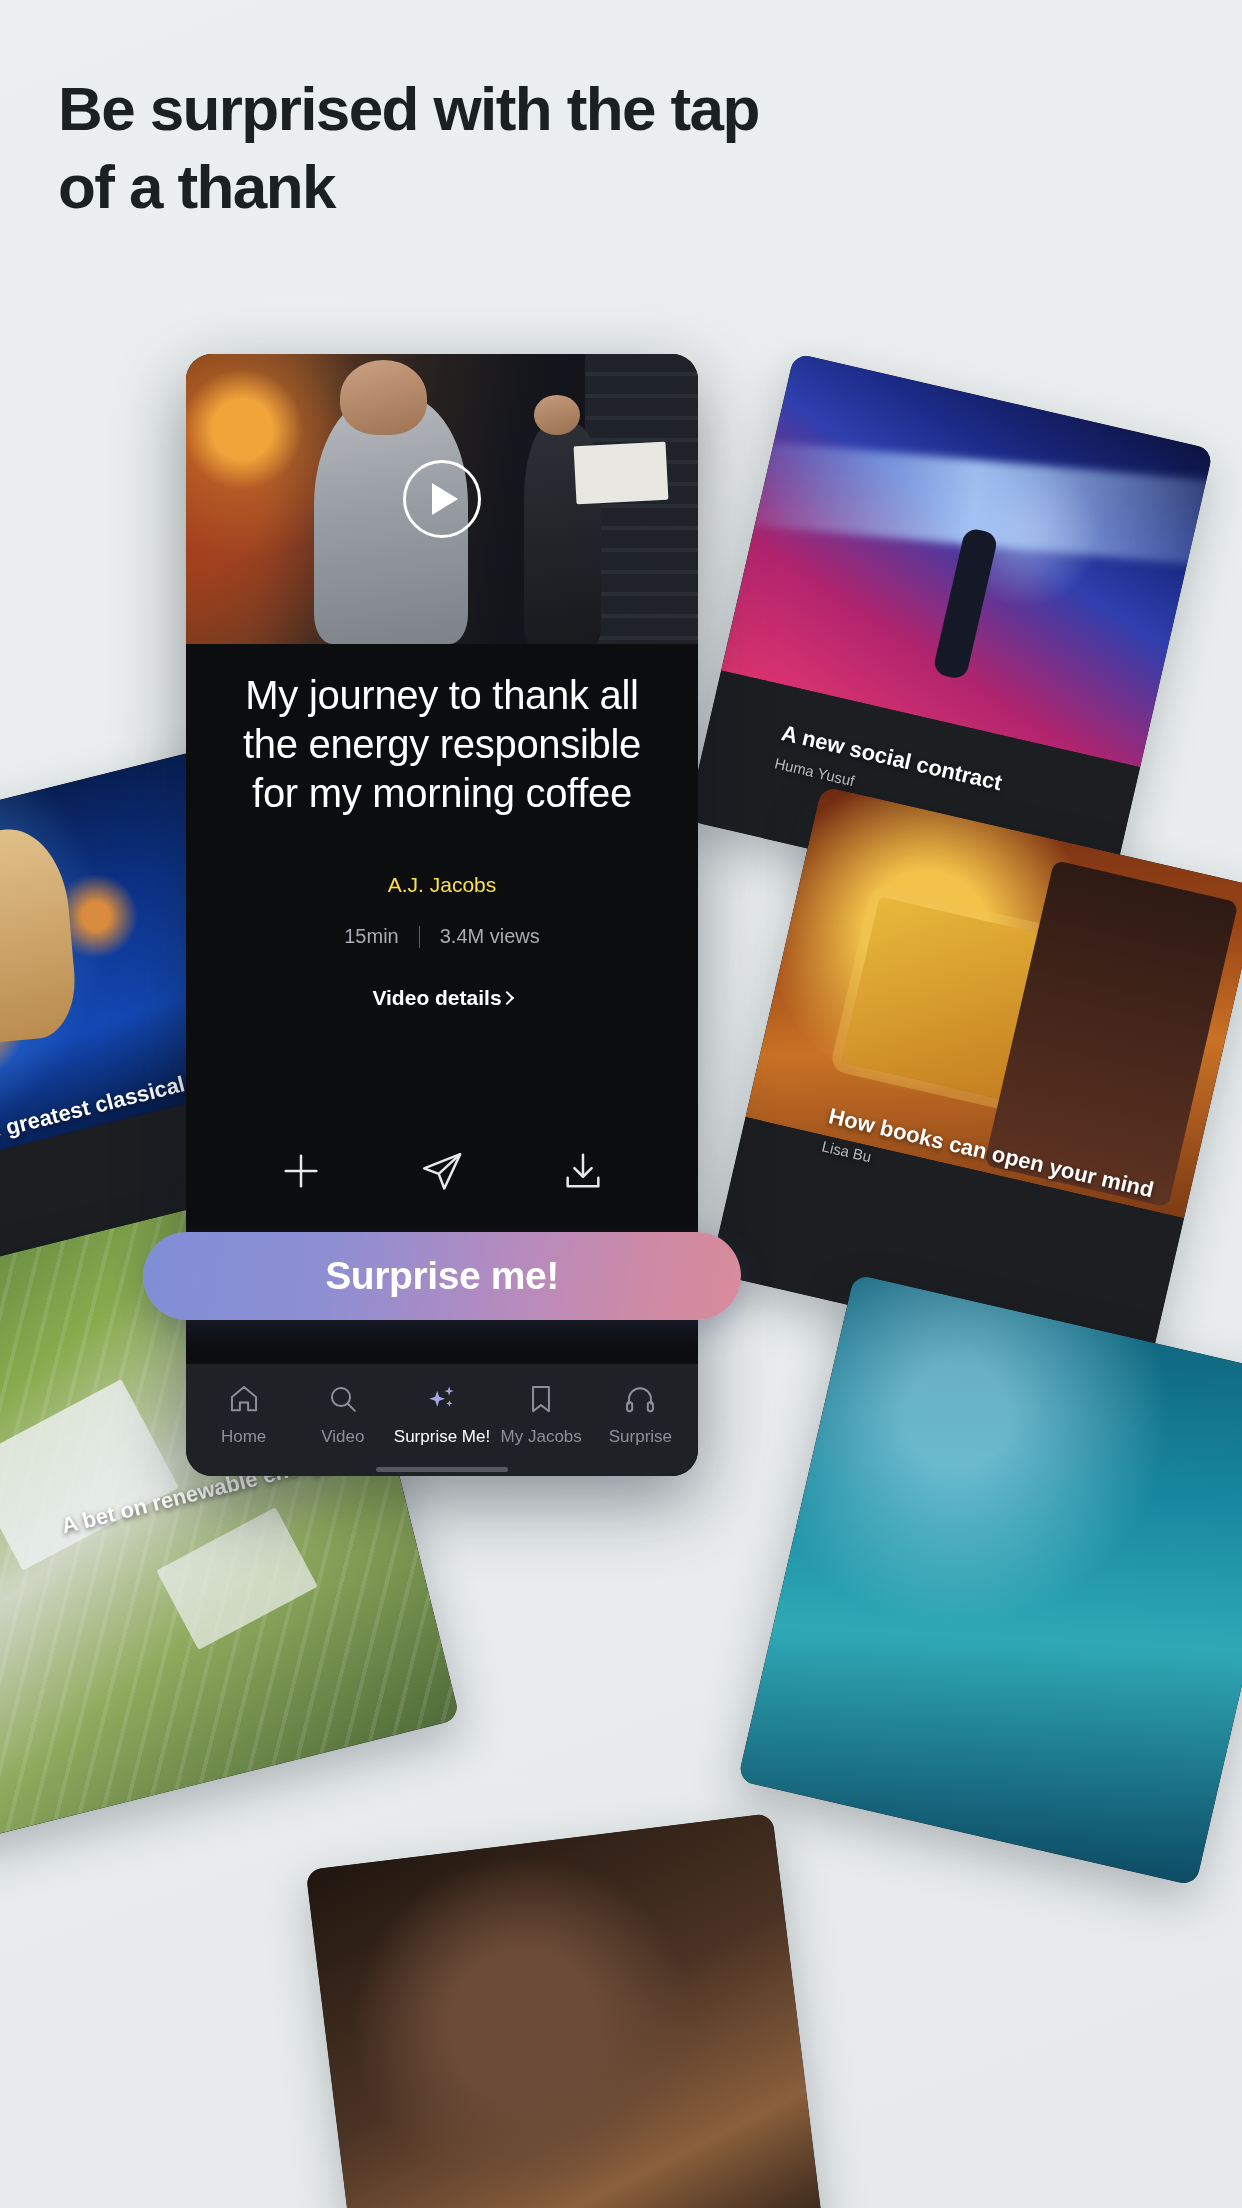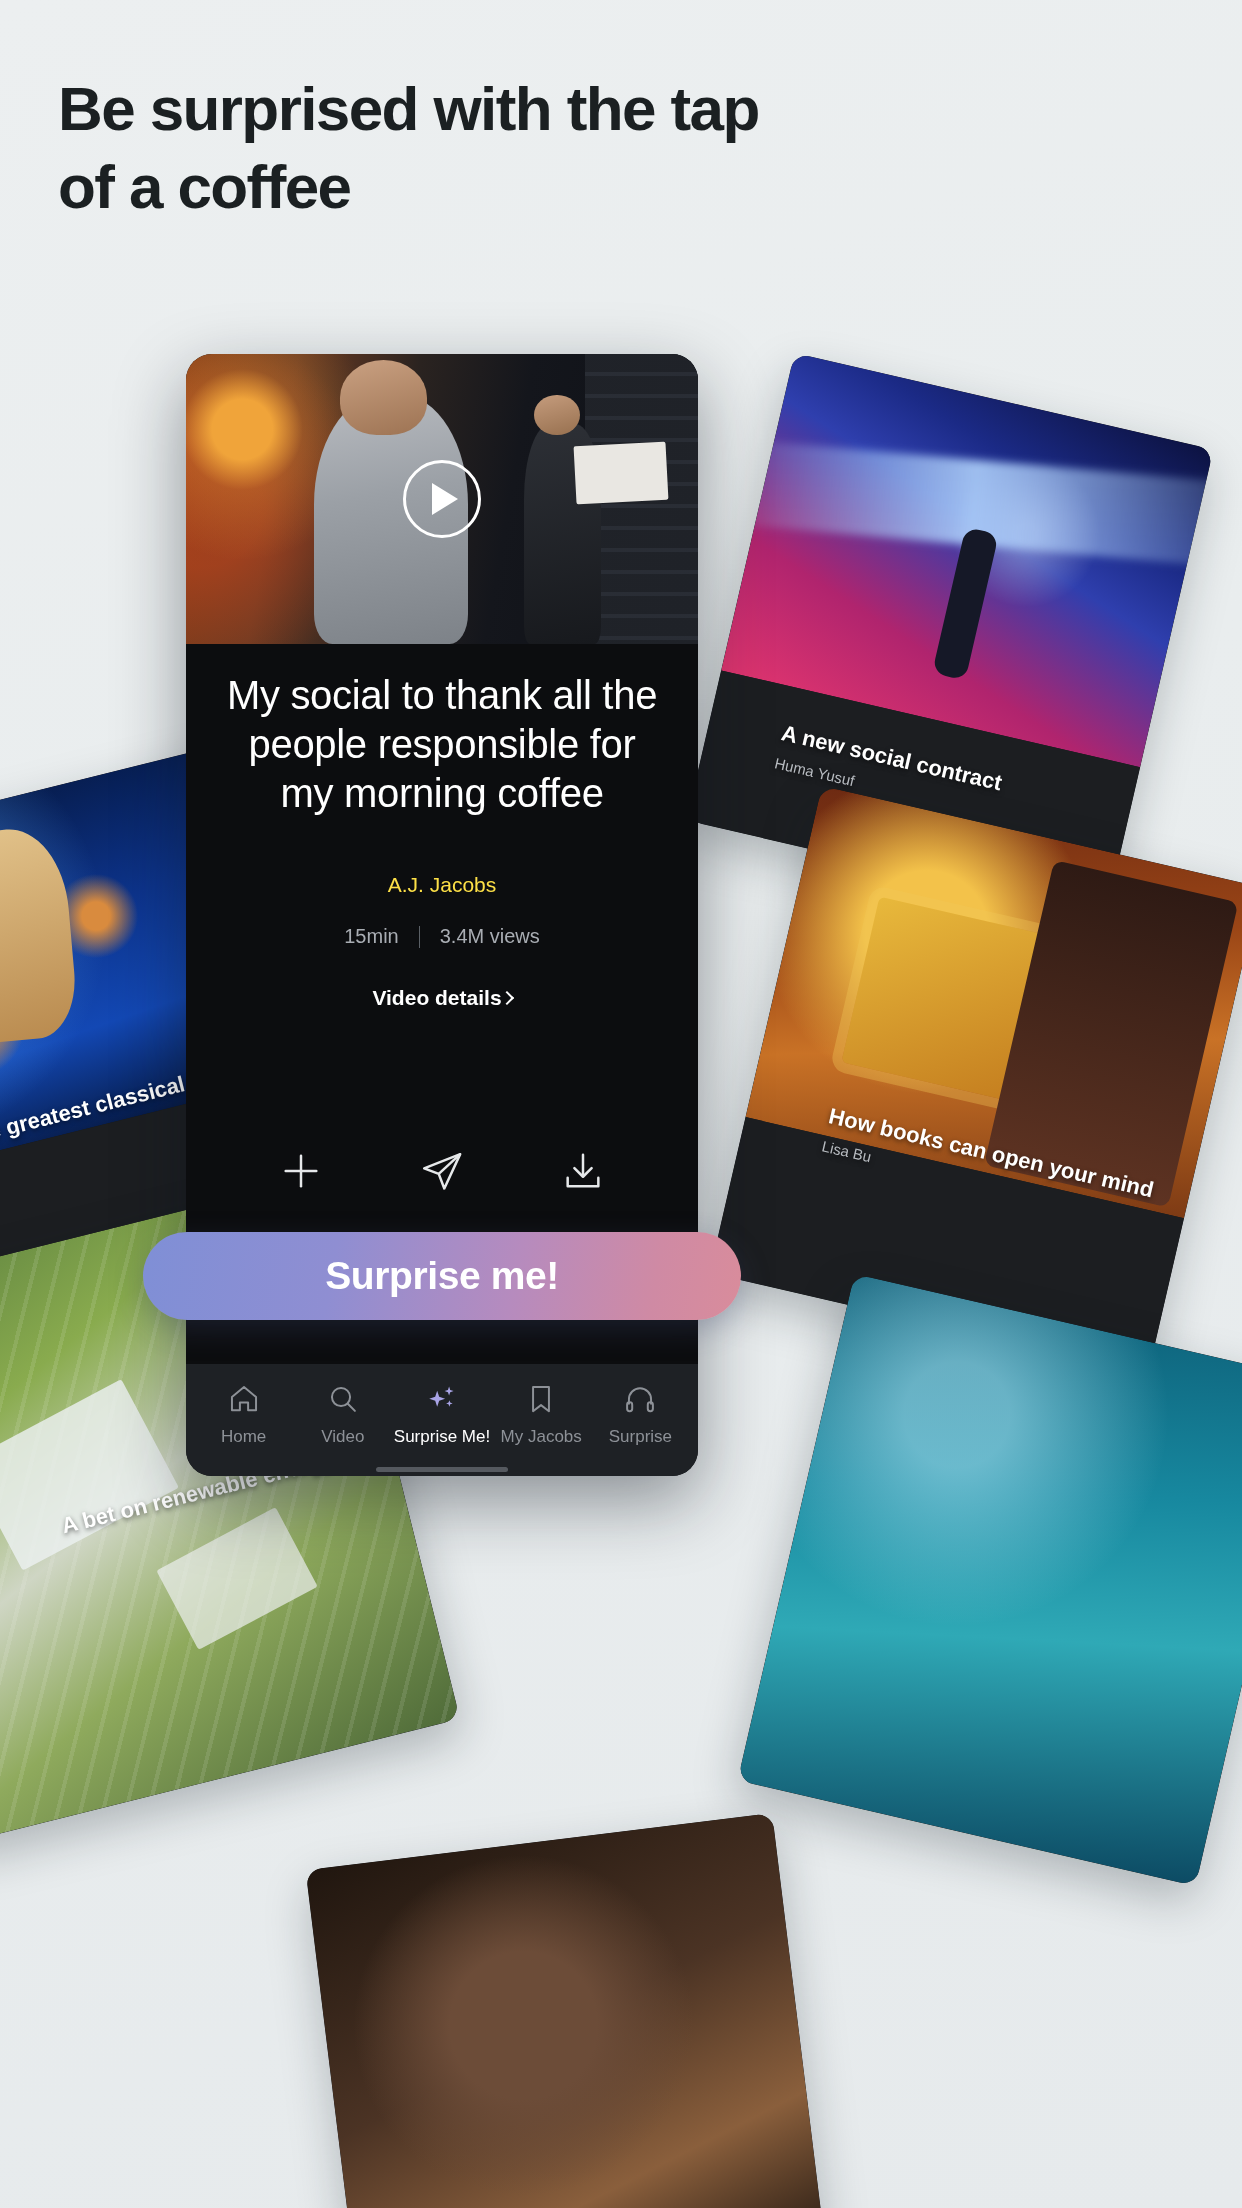--- a/index.html
+++ b/index.html
@@ -358,21 +358,21 @@
     left: 50%; bottom: 4px;
     transform: translateX(-50%);
     width: 132px; height: 5px;
     background: #55595f;
     border-radius: 3px;
   }
 </style>
 </head>
 <body>
 
-<h1 class="headline">Be surprised with the tap of a coffee</h1>
+<h1 class="headline">Be surprised with the tap of a thank</h1>
 
 <div class="collage">
 
   <div class="bgcard" id="card-dance">
     <div class="thumb"></div>
     <div class="meta"></div>
   </div>
 
   <div class="bgcard" id="card-energy">
     <div class="thumb"></div>
@@ -426,21 +426,21 @@
     <div class="speaker-a"></div>
     <div class="head-a"></div>
     <div class="speaker-b"></div>
     <div class="head-b"></div>
     <div class="board"></div>
     <div class="play-btn">
       <div class="tri"></div>
     </div>
   </div>
 
-  <div class="video-title">My social to thank all the people responsible for my morning coffee</div>
+  <div class="video-title">My journey to thank all the energy responsible for my morning coffee</div>
   <div class="video-author">A.J. Jacobs</div>
 
   <div class="video-stats">
     <span>15min</span>
     <span class="divider"></span>
     <span>3.4M views</span>
   </div>
 
   <div class="video-details">
     <span>Video details</span>

